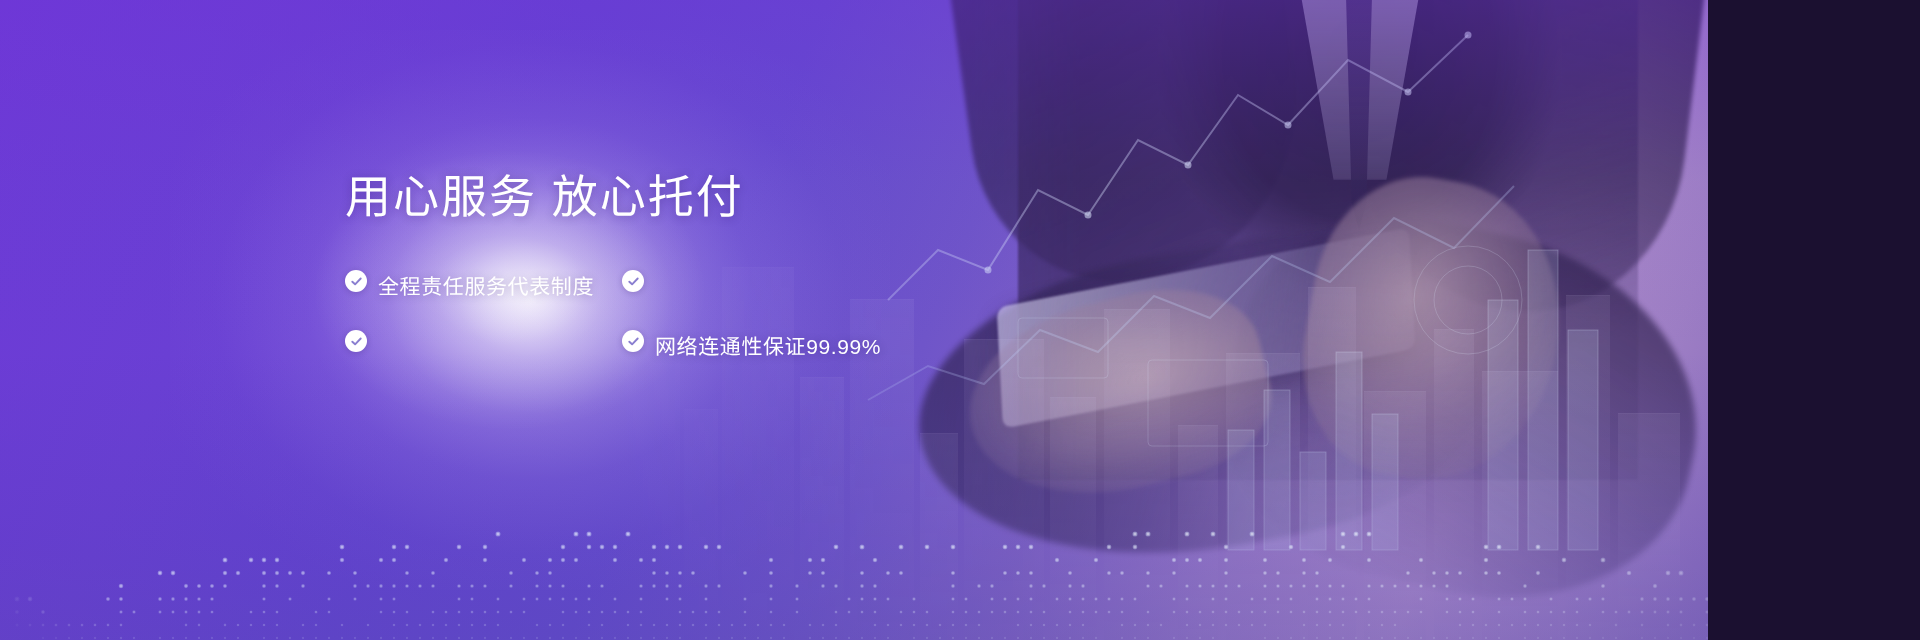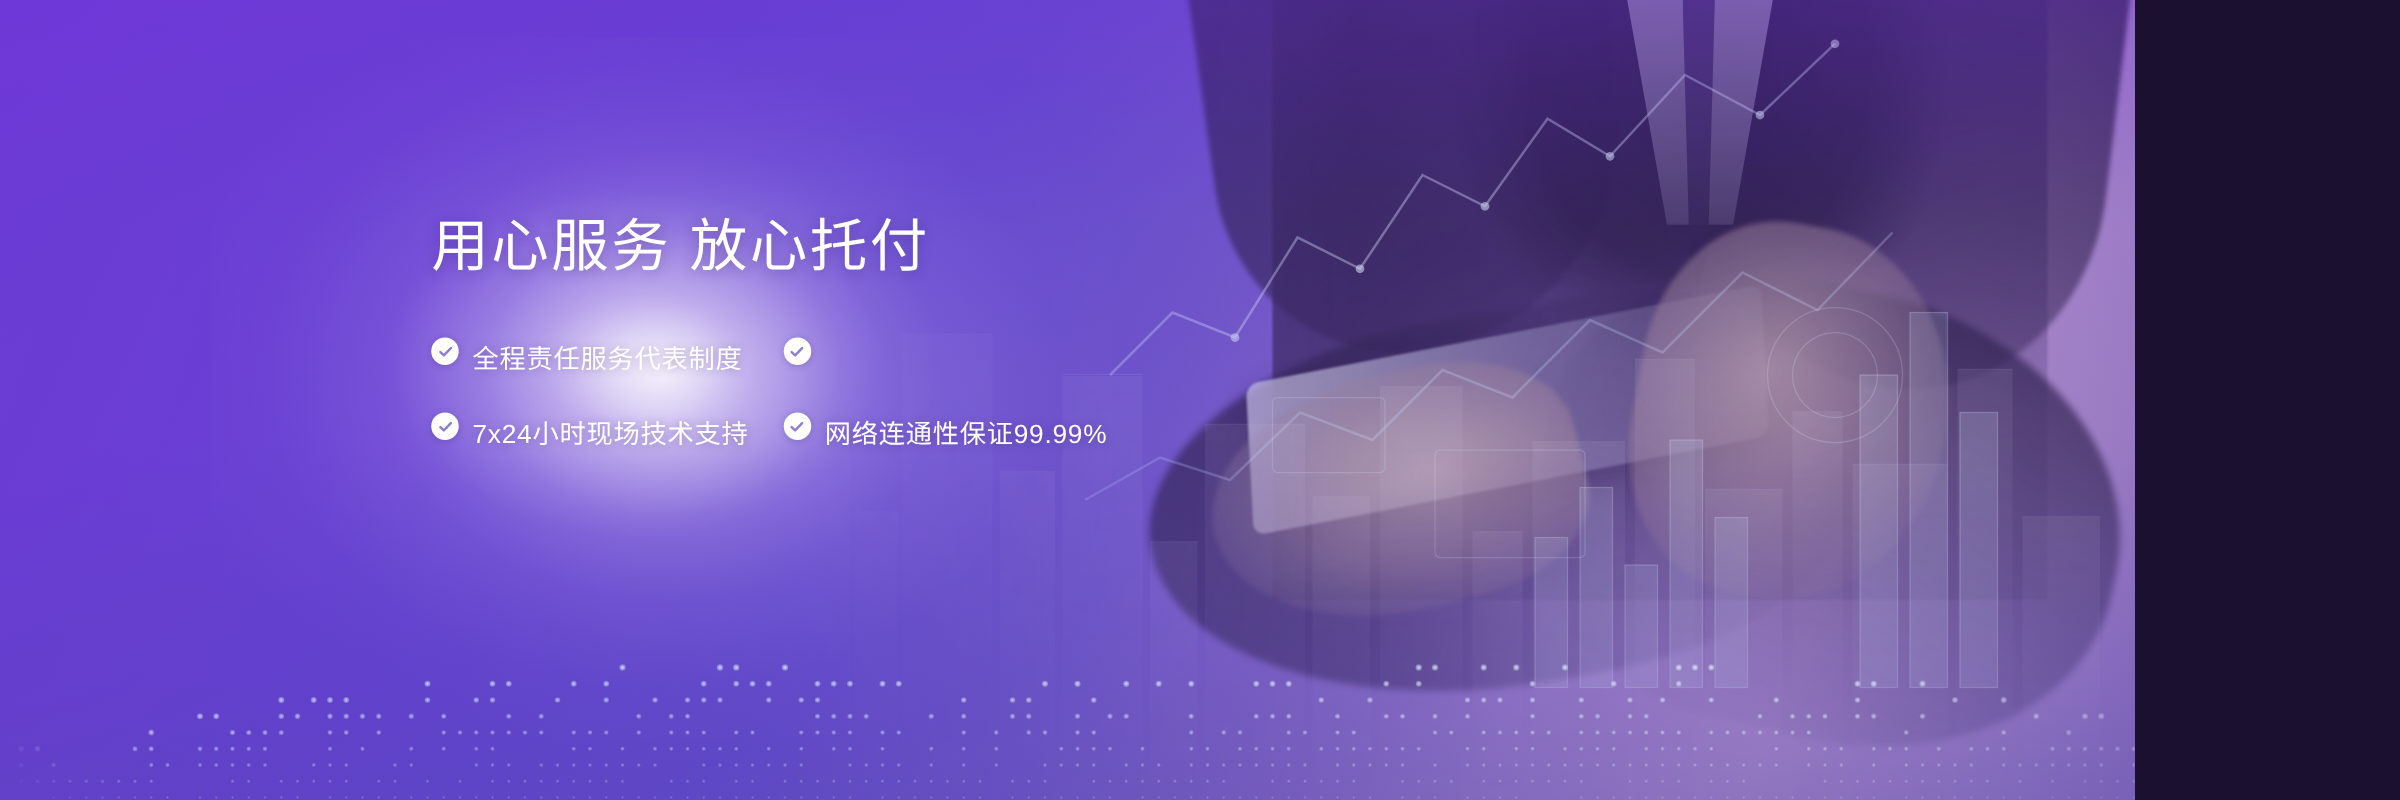--- a/index.html
+++ b/index.html
@@ -995,21 +995,20 @@
           </svg>
         </span>
       </div>
 
       <div class="feature">
         <span class="check">
           <svg width="13" height="13" viewBox="0 0 13 13">
             <path d="M2.3 6.7 L5.1 9.3 L10.7 3.5" fill="none" stroke="#8a7fd0" stroke-width="1.9" stroke-linecap="round" stroke-linejoin="round"></path>
           </svg>
         </span>
-        <span class="feature-label">7x24小时现场技术支持</span>
       </div>
 
       <div class="feature">
         <span class="check">
           <svg width="13" height="13" viewBox="0 0 13 13">
             <path d="M2.3 6.7 L5.1 9.3 L10.7 3.5" fill="none" stroke="#8a7fd0" stroke-width="1.9" stroke-linecap="round" stroke-linejoin="round"></path>
           </svg>
         </span>
         <span class="feature-label">网络连通性保证99.99%</span>
       </div>

